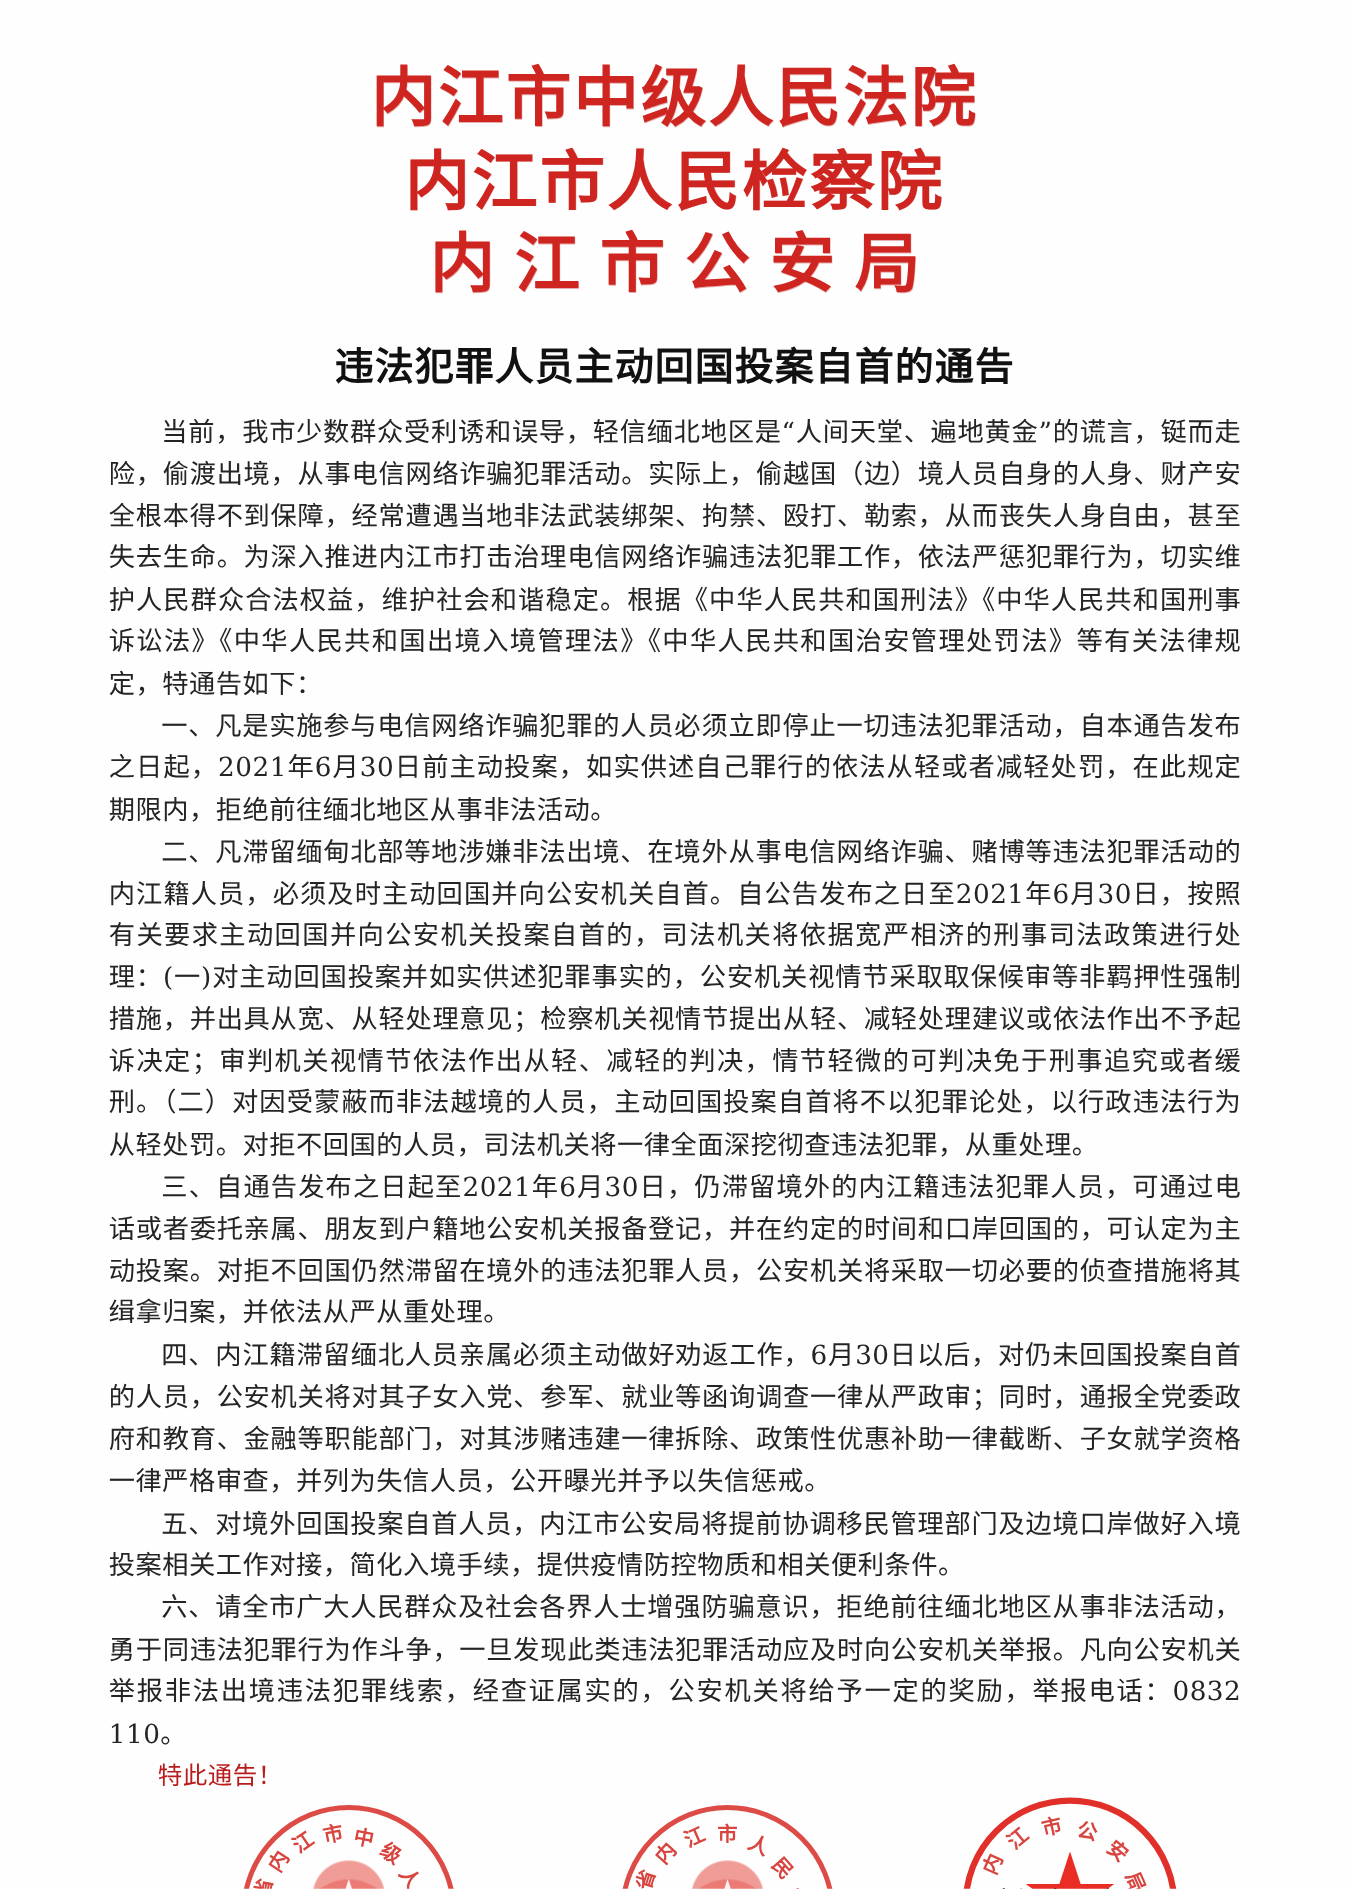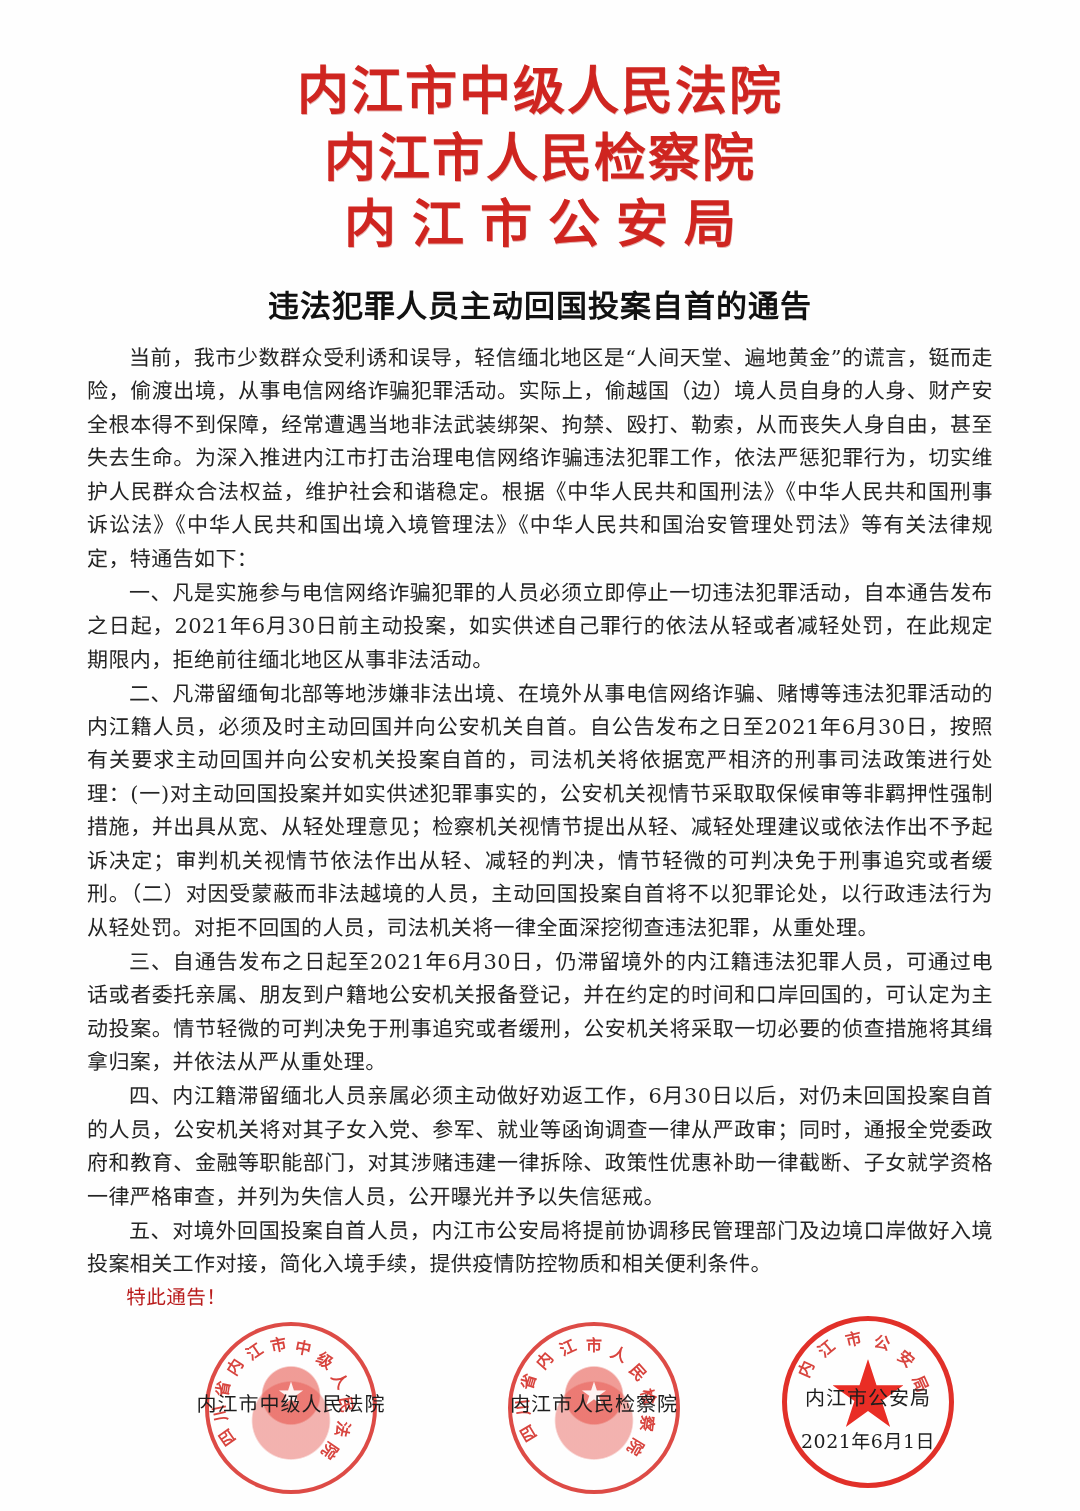--- a/index.html
+++ b/index.html
@@ -16,21 +16,21 @@
     font-family: "DejaVu Serif", "Liberation Serif", serif;
     color: #1a1a1a;
     -webkit-font-smoothing: antialiased;
   }
 
   .page {
     position: relative;
     width: 1080px;
     height: 1511px;
     box-sizing: border-box;
-    padding: 16px;
+    padding: 4px;
     background: #fefefe;
   }
 
   
   .masthead {
     padding-top: 42px;
     text-align: center;
   }
   .agency-line {
     color: #cf2520;
@@ -189,23 +189,24 @@
   </div>
 
   <div class="doc-title">
     <span class="t-line">违法犯罪人员主动回国投案自首的通告</span>
   </div>
 
   <div class="body-wrap">
     <p class="para">当前，我市少数群众受利诱和误导，轻信缅北地区是“人间天堂、遍地黄金”的谎言，铤而走险，偷渡出境，从事电信网络诈骗犯罪活动。实际上，偷越国（边）境人员自身的人身、财产安全根本得不到保障，经常遭遇当地非法武装绑架、拘禁、殴打、勒索，从而丧失人身自由，甚至失去生命。为深入推进内江市打击治理电信网络诈骗违法犯罪工作，依法严惩犯罪行为，切实维护人民群众合法权益，维护社会和谐稳定。根据《中华人民共和国刑法》《中华人民共和国刑事诉讼法》《中华人民共和国出境入境管理法》《中华人民共和国治安管理处罚法》等有关法律规定，特通告如下：</p>
     <p class="para">一、凡是实施参与电信网络诈骗犯罪的人员必须立即停止一切违法犯罪活动，自本通告发布之日起，2021年6月30日前主动投案，如实供述自己罪行的依法从轻或者减轻处罚，在此规定期限内，拒绝前往缅北地区从事非法活动。</p>
     <p class="para">二、凡滞留缅甸北部等地涉嫌非法出境、在境外从事电信网络诈骗、赌博等违法犯罪活动的内江籍人员，必须及时主动回国并向公安机关自首。自公告发布之日至2021年6月30日，按照有关要求主动回国并向公安机关投案自首的，司法机关将依据宽严相济的刑事司法政策进行处理：(一)对主动回国投案并如实供述犯罪事实的，公安机关视情节采取取保候审等非羁押性强制措施，并出具从宽、从轻处理意见；检察机关视情节提出从轻、减轻处理建议或依法作出不予起诉决定；审判机关视情节依法作出从轻、减轻的判决，情节轻微的可判决免于刑事追究或者缓刑。（二）对因受蒙蔽而非法越境的人员，主动回国投案自首将不以犯罪论处，以行政违法行为从轻处罚。对拒不回国的人员，司法机关将一律全面深挖彻查违法犯罪，从重处理。</p>
-    <p class="para">三、自通告发布之日起至2021年6月30日，仍滞留境外的内江籍违法犯罪人员，可通过电话或者委托亲属、朋友到户籍地公安机关报备登记，并在约定的时间和口岸回国的，可认定为主动投案。情节轻微的可判决免于刑事追究或者缓刑，公安机关将采取一切必要的侦查措施将其缉拿归案，并依法从严从重处理。</p>
+    <p class="para">三、自通告发布之日起至2021年6月30日，仍滞留境外的内江籍违法犯罪人员，可通过电话或者委托亲属、朋友到户籍地公安机关报备登记，并在约定的时间和口岸回国的，可认定为主动投案。对拒不回国仍然滞留在境外的违法犯罪人员，公安机关将采取一切必要的侦查措施将其缉拿归案，并依法从严从重处理。</p>
     <p class="para">四、内江籍滞留缅北人员亲属必须主动做好劝返工作，6月30日以后，对仍未回国投案自首的人员，公安机关将对其子女入党、参军、就业等函询调查一律从严政审；同时，通报全党委政府和教育、金融等职能部门，对其涉赌违建一律拆除、政策性优惠补助一律截断、子女就学资格一律严格审查，并列为失信人员，公开曝光并予以失信惩戒。</p>
     <p class="para">五、对境外回国投案自首人员，内江市公安局将提前协调移民管理部门及边境口岸做好入境投案相关工作对接，简化入境手续，提供疫情防控物质和相关便利条件。</p>
+    <p class="para">六、请全市广大人民群众及社会各界人士增强防骗意识，拒绝前往缅北地区从事非法活动，勇于同违法犯罪行为作斗争，一旦发现此类违法犯罪活动应及时向公安机关举报。凡向公安机关举报非法出境违法犯罪线索，经查证属实的，公安机关将给予一定的奖励，举报电话：0832 110。</p>
     <p class="closing">特此通告！</p>
   </div>
 
   <div class="seals">
 
     <div class="seal seal-1">
       <div class="seal-ring"></div>
       <div class="seal-arc">
           <span style="transform: rotate(-125deg);">四</span>
           <span style="transform: rotate(-102.273deg);">川</span>

